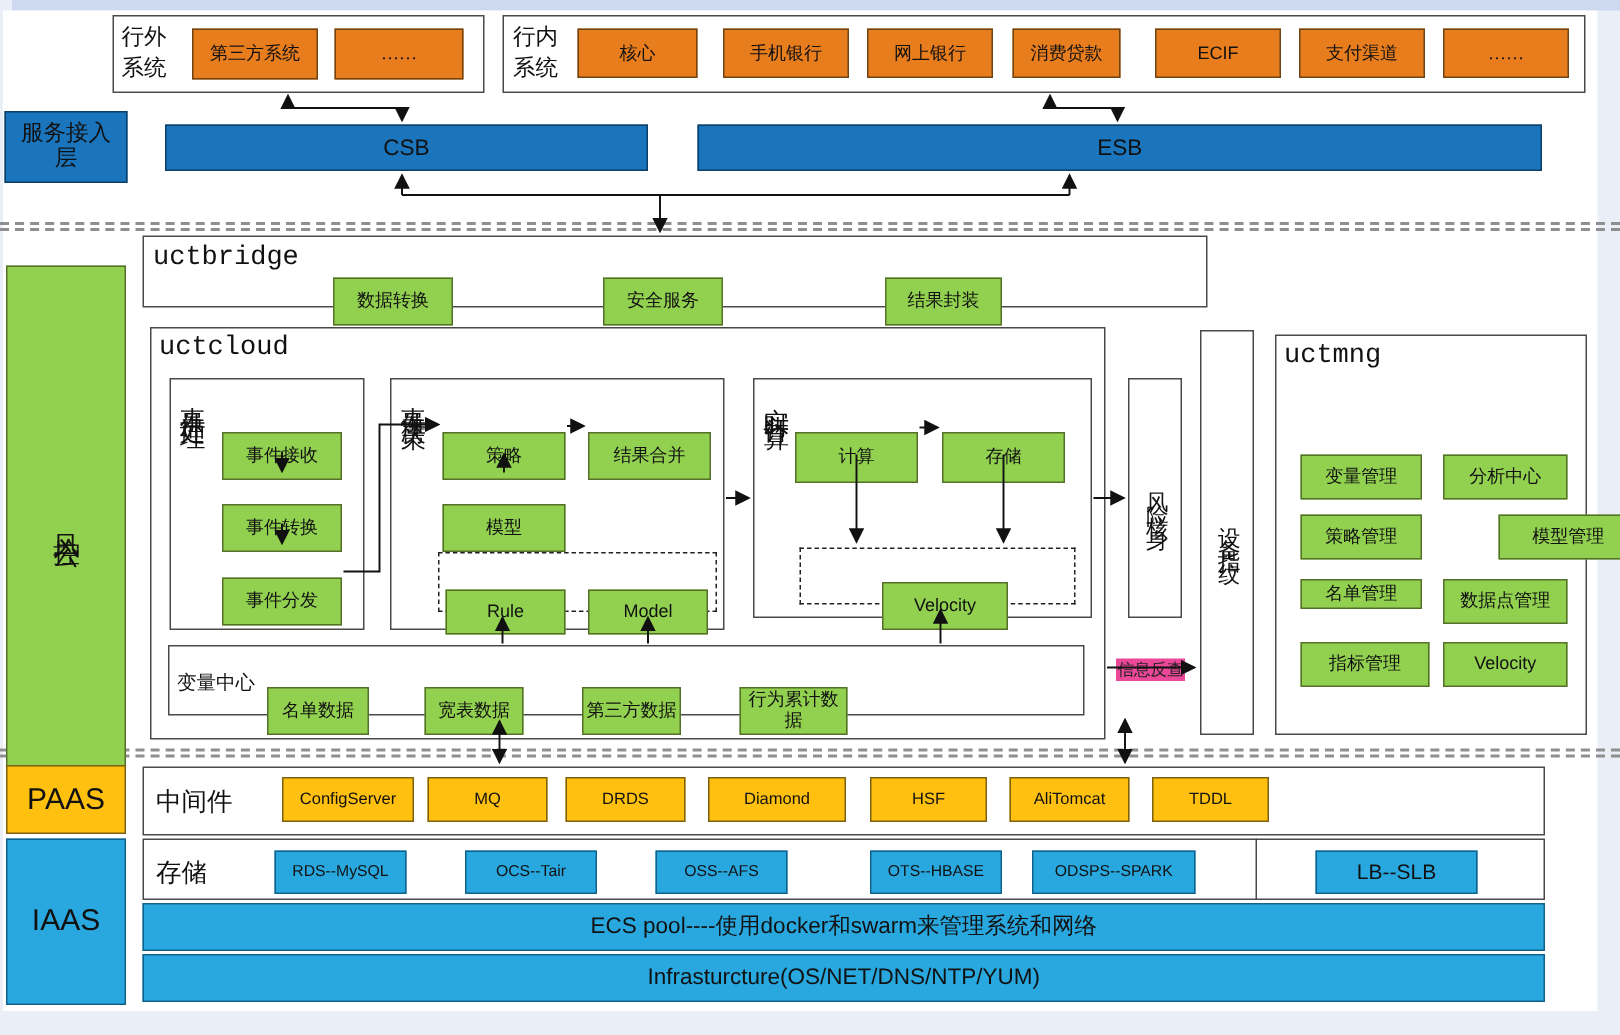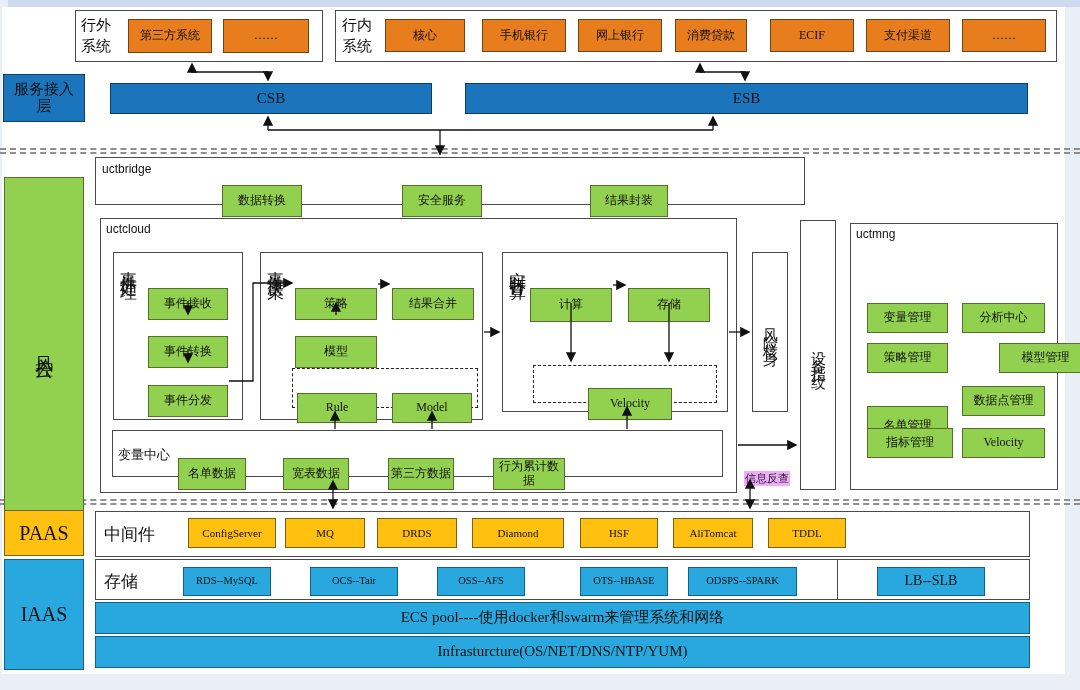--- a/index.html
+++ b/index.html
@@ -14,27 +14,27 @@
   .topstrip{left:8px;top:0;width:1072px;height:7px;background:#ccd9ee;}
   .box{position:absolute;box-sizing:border-box;display:flex;align-items:center;justify-content:center;
        text-align:center;border:1px solid #4a4a4a;font-size:12px;line-height:1.15;}
   .outline{position:absolute;box-sizing:border-box;border:1px solid #4a4a4a;background:#fff;}
   .dashedbox{position:absolute;box-sizing:border-box;border:1.5px dashed #222;background:transparent;}
   .orange{background:var(--orange);border-color:#6e4512;}
   .green{background:var(--green);border-color:#55702a;margin-top:20px;}
   .blue{background:var(--blue);border-color:#0d3f66;}
   .cyan{background:var(--cyan);border-color:#10628b;}
   .yellow{background:var(--yellow);border-color:#7c6210;}
-  .mono{font-family:Liberation Serif, serif;}
-  .title{position:absolute;font-family:Liberation Sans, sans-serif;font-size:12px;}
+  .mono{font-family:Liberation Sans, sans-serif;}
+  .title{position:absolute;font-family:Liberation Mono, monospace;font-size:18px;}
   .vt{writing-mode:vertical-lr;text-orientation:upright;letter-spacing:4px;}
   .seclabel{position:absolute;font-size:17px;}
   .sep{position:absolute;left:0;width:1080px;height:0;border-top:2px dashed #8f8f8f;}
   svg{pointer-events:none;}
-  .infolabel{position:absolute;font-size:11px;background:#f0abfc;padding:0 1px;color:#222;margin-top:32px;}
+  .infolabel{position:absolute;font-size:11px;background:#ec4899;padding:0 1px;color:#222;}
 </style>
 </head>
 <body>
 
 <div class="abs topstrip"></div>
 <div class="abs canvas"></div>
 
 <div class="sep" style="top:148px"></div>
 <div class="sep" style="top:152px"></div>
 <div class="sep" style="top:499px"></div>
@@ -112,21 +112,21 @@
   <span class="vt" style="font-size:15px;letter-spacing:8px">设备指纹</span>
 </div>
 <span class="infolabel" style="left:744px;top:439px">信息反查</span>
 
 <div class="outline" style="left:850px;top:223px;width:208px;height:267px"></div>
 <span class="title" style="left:856px;top:227px">uctmng</span>
 <div class="box green" style="left:867px;top:283px;width:81px;height:30px">变量管理</div>
 <div class="box green" style="left:962px;top:283px;width:83px;height:30px">分析中心</div>
 <div class="box green" style="left:867px;top:323px;width:81px;height:30px">策略管理</div>
 <div class="box green" style="left:999px;top:323px;width:93px;height:30px">模型管理</div>
-<div class="box green" style="left:867px;top:386px;width:81px;height:39px">名单管理</div>
+<div class="box green" style="left:867px;top:366px;width:81px;height:20px">名单管理</div>
 <div class="box green" style="left:962px;top:366px;width:83px;height:30px">数据点管理</div>
 <div class="box green" style="left:867px;top:408px;width:86px;height:30px">指标管理</div>
 <div class="box green mono" style="left:962px;top:408px;width:83px;height:30px">Velocity</div>
 
 <div class="box yellow mono" style="left:4px;top:510px;width:80px;height:46px;font-size:20px">PAAS</div>
 <div class="outline" style="left:95px;top:511px;width:935px;height:46px"></div>
 <span class="seclabel" style="left:104px;top:523px">中间件</span>
 <div class="box yellow mono" style="left:188px;top:518px;width:88px;height:30px;font-size:11px">ConfigServer</div>
 <div class="box yellow mono" style="left:285px;top:518px;width:80px;height:30px;font-size:11px">MQ</div>
 <div class="box yellow mono" style="left:377px;top:518px;width:80px;height:30px;font-size:11px">DRDS</div>

